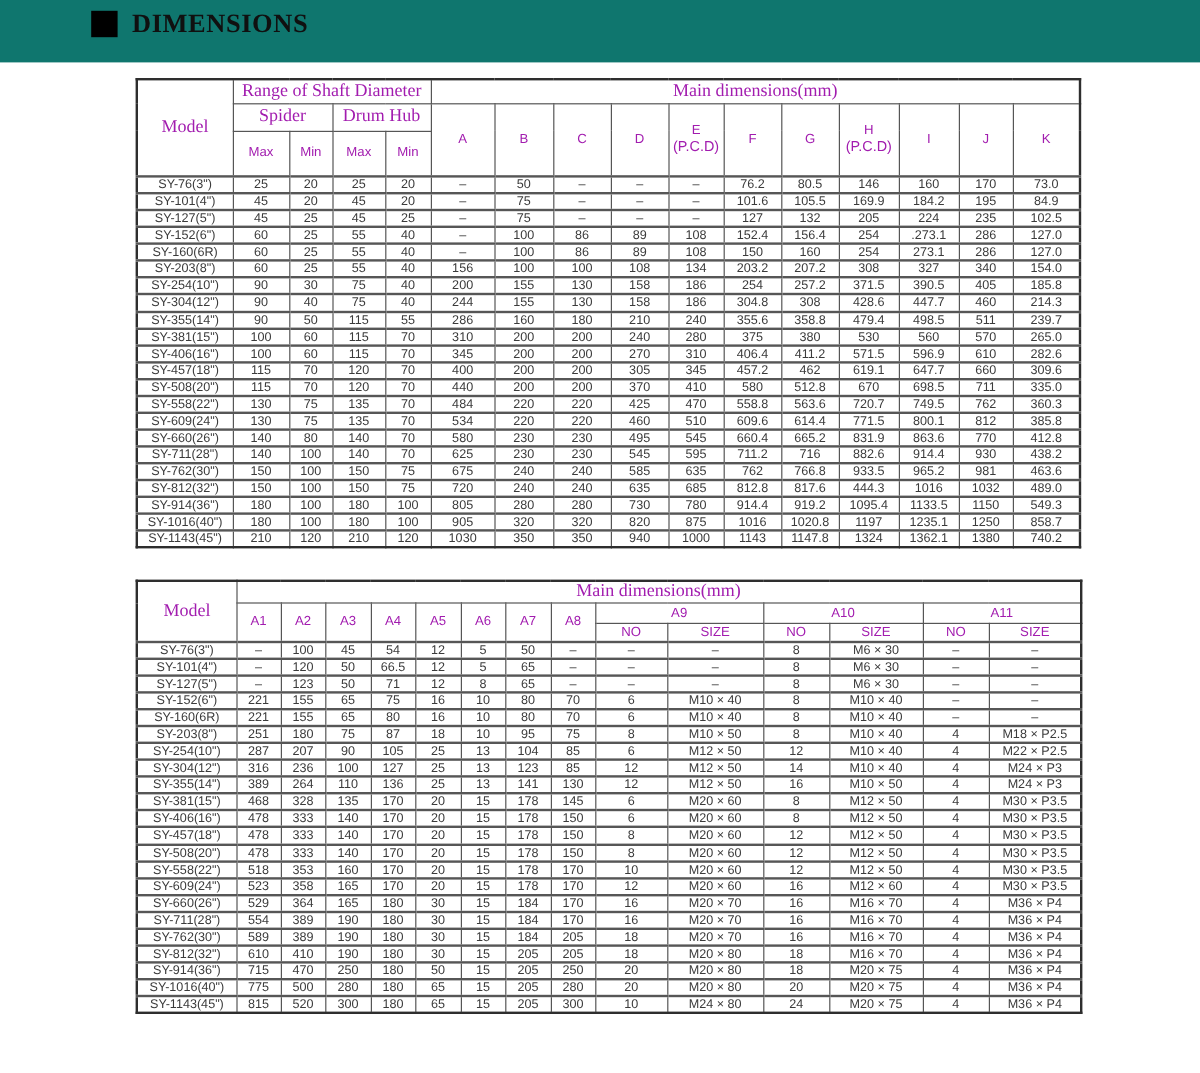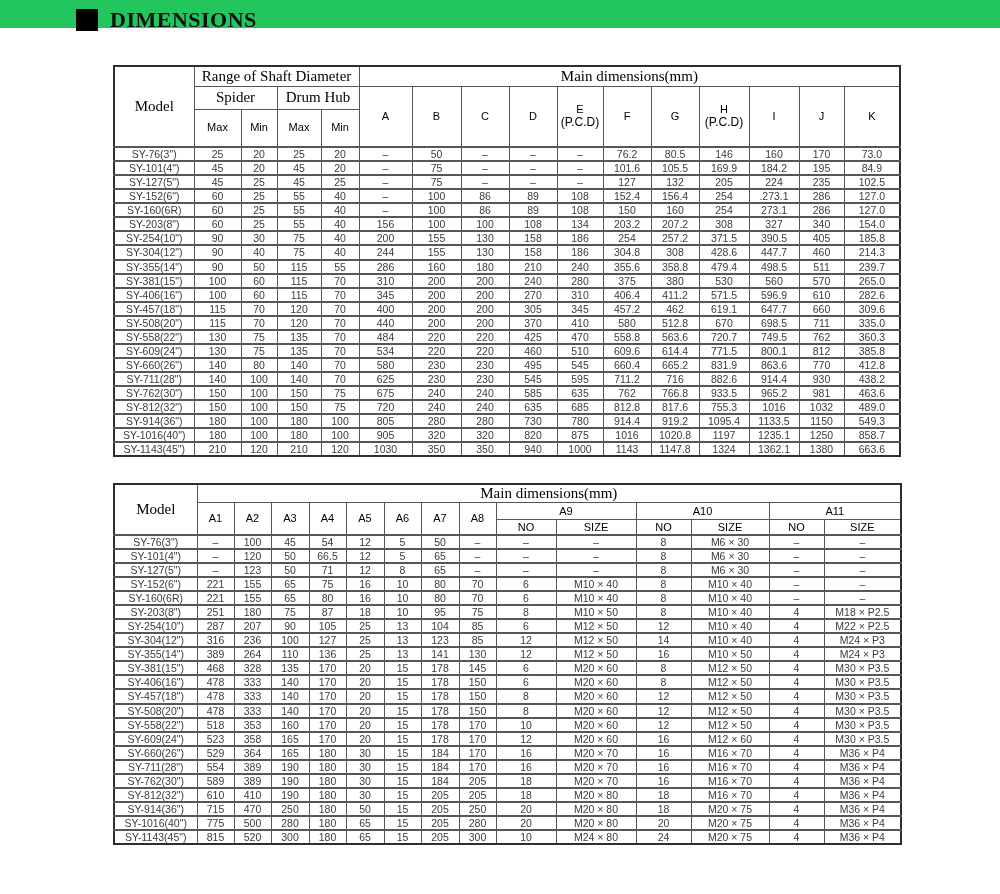--- a/index.html
+++ b/index.html
@@ -1,33 +1,33 @@
 <!DOCTYPE html>
 <html><head>
 <meta charset="utf-8">
 <style>
   * { margin:0; padding:0; box-sizing:border-box; }
   html,body { width:1000px; height:894px; background:#ffffff; font-family:"Liberation Sans",sans-serif; position:relative; overflow:hidden; }
 
-  .banner { position:absolute; left:0; top:0; width:1000px; height:28px; background:#22c55e; }
+  .banner { position:absolute; left:0; top:0; width:1000px; height:52px; background:#0f766e; }
   .banner .sq { position:absolute; left:76px; top:9px; width:22px; height:22px; background:#000; }
   .banner .title { position:absolute; left:110px; top:7px; font-family:"Liberation Serif",serif; font-weight:bold; font-size:22px; color:#101010; letter-spacing:0.5px; }
 
   table { border-collapse:collapse; table-layout:fixed; background:#fff; }
   #t1 { position:absolute; left:113px; top:65px; width:786px; }
   #t2 { position:absolute; left:113px; top:483px; width:787px; }
 
   th, td {
     border:1px solid #565656;
     text-align:center; vertical-align:middle;
     color:#3b3b3b; font-size:10.5px; line-height:1.15;
     overflow:hidden; white-space:nowrap; padding:0 1px;
   }
   table { border:2px solid #2e2e2e; }
-  thead th { color:#000000; }
+  thead th { color:#a21caf; }
   .serif { font-family:"Liberation Serif",serif; font-size:15px; font-weight:normal; }
   .sub   { font-size:11px; font-weight:normal; }
   .pcd   { font-size:12px; }
   thead { border-bottom:2px solid #2e2e2e; }
   tr.h1 th { height:20px; }
   tr.h2 th { height:23px; }
   tr.h3 th { height:38px; }
   #t2 tr.h1 th { height:17px; }
   #t2 tr.h2 th { height:17px; }
   #t2 tr.h3 th { height:15px; }
@@ -426,21 +426,21 @@
         <td>100</td>
         <td>150</td>
         <td>75</td>
         <td>720</td>
         <td>240</td>
         <td>240</td>
         <td>635</td>
         <td>685</td>
         <td>812.8</td>
         <td>817.6</td>
-        <td>755.3</td>
+        <td>444.3</td>
         <td>1016</td>
         <td>1032</td>
         <td>489.0</td>
       </tr>
       <tr>
         <td class="model">SY-914(36")</td>
         <td>180</td>
         <td>100</td>
         <td>180</td>
         <td>100</td>
@@ -483,21 +483,21 @@
         <td>1030</td>
         <td>350</td>
         <td>350</td>
         <td>940</td>
         <td>1000</td>
         <td>1143</td>
         <td>1147.8</td>
         <td>1324</td>
         <td>1362.1</td>
         <td>1380</td>
-        <td>663.6</td>
+        <td>740.2</td>
       </tr>
     </tbody>
 </table>
 
 <table id="t2">
   <colgroup>
     <col style="width:83px">
       <col style="width:37px">
       <col style="width:37px">
       <col style="width:38px">

